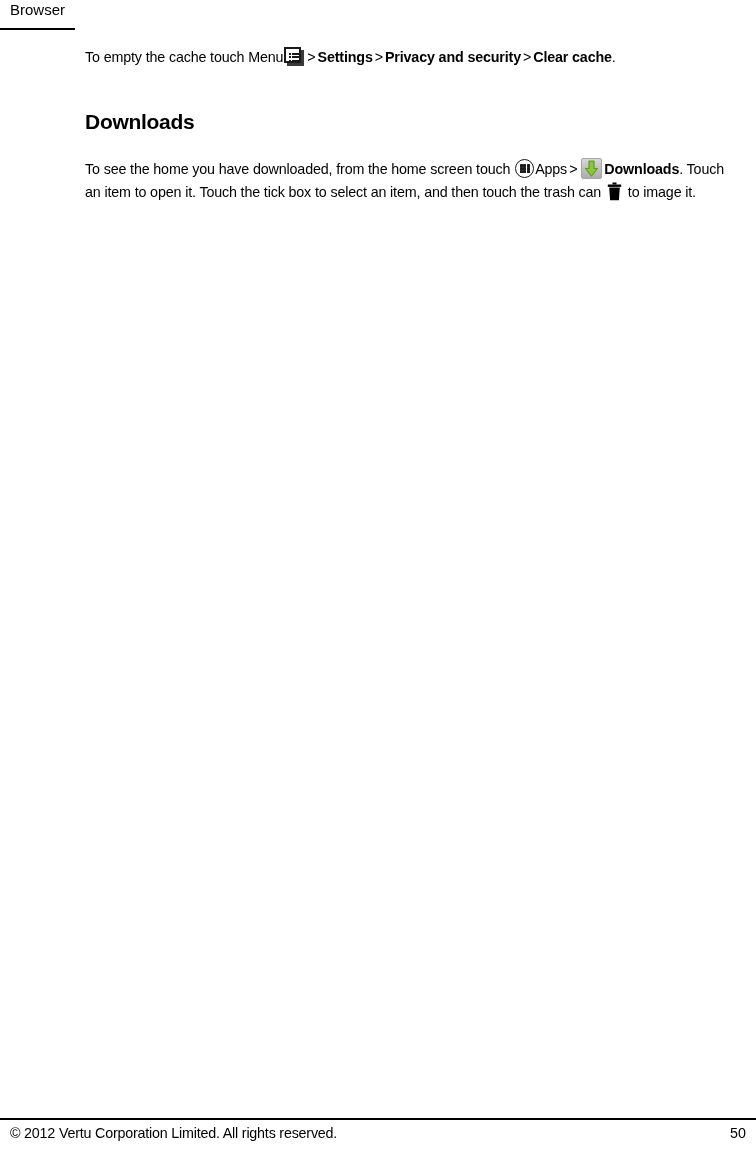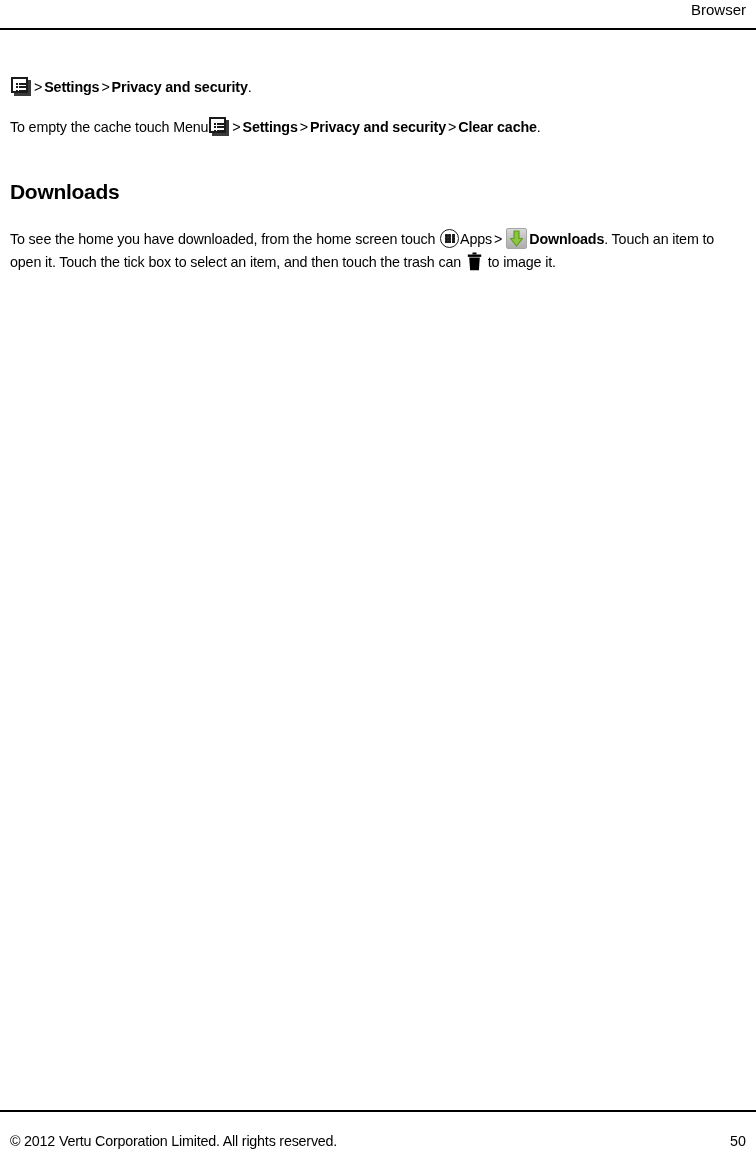--- a/index.html
+++ b/index.html
@@ -13,21 +13,20 @@
     position: relative;
     font-family: "Liberation Sans", sans-serif;
     color: #000000;
     -webkit-font-smoothing: antialiased;
   }
 
   .page {
     position: absolute;
     inset: 0;
     display: flex;
-    flex-direction: column;
   }
 
   
   .doc-header {
     height: 30px;
     flex: 0 0 auto;
     padding: 0 10px 0 10px;
     box-sizing: border-box;
     display: flex;
     align-items: flex-start;
@@ -198,22 +197,22 @@
     left: 0; top: 0;
     width: 15px; height: 19px;
   }
 
   
   .doc-footer {
     position: absolute;
     left: 0;
     right: 0;
     bottom: 0;
-    height: 52px;
-    padding: 0 10px;
+    height: 44px;
+    padding: 8px 10px;
     box-sizing: border-box;
     border-top: 2px solid #000000;
     display: flex;
     align-items: flex-end;
     justify-content: space-between;
   }
   .doc-footer .footer-inner {
     width: 100%;
     display: flex;
     align-items: baseline;
@@ -237,28 +236,20 @@
 <div class="page">
 
   <div class="doc-header">
     <span class="header-title">Browser</span>
   </div>
 
   <div class="content">
 
     <div class="block-spacer-top"></div>
 
-    <p class="body-text"><span class="inline-icon icon-menu"><span class="menu-shadow"></span><span class="menu-body">
-            <span class="menu-dot d1"></span>
-            <span class="menu-row r1"></span>
-            <span class="menu-dot d2"></span>
-            <span class="menu-row r2"></span>
-            <span class="menu-dot d3"></span>
-            <span class="menu-row r3"></span>
-          </span></span><span class="sep">&gt;</span><span class="bold">Settings</span><span class="sep">&gt;</span><span class="bold">Privacy and security</span><span>.</span></p>
 
     <p class="body-text"><span>To empty the cache touch Menu</span><span class="inline-icon icon-menu"><span class="menu-shadow"></span><span class="menu-body">
             <span class="menu-dot d1"></span>
             <span class="menu-row r1"></span>
             <span class="menu-dot d2"></span>
             <span class="menu-row r2"></span>
             <span class="menu-dot d3"></span>
             <span class="menu-row r3"></span>
           </span></span><span class="sep">&gt;</span><span class="bold">Settings</span><span class="sep">&gt;</span><span class="bold">Privacy and security</span><span class="sep">&gt;</span><span class="bold">Clear cache</span><span>.</span></p>
 

